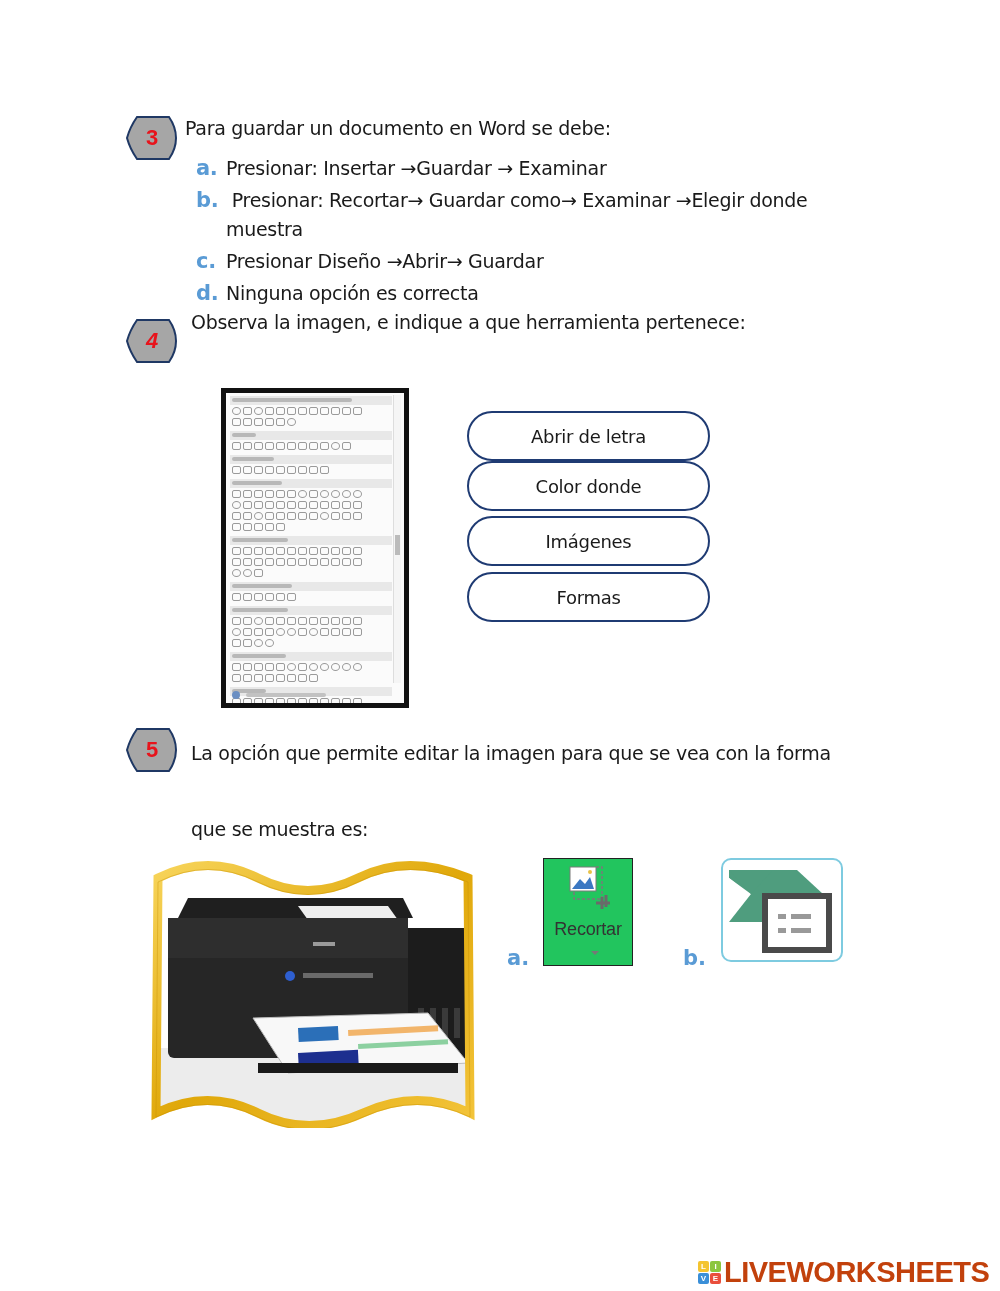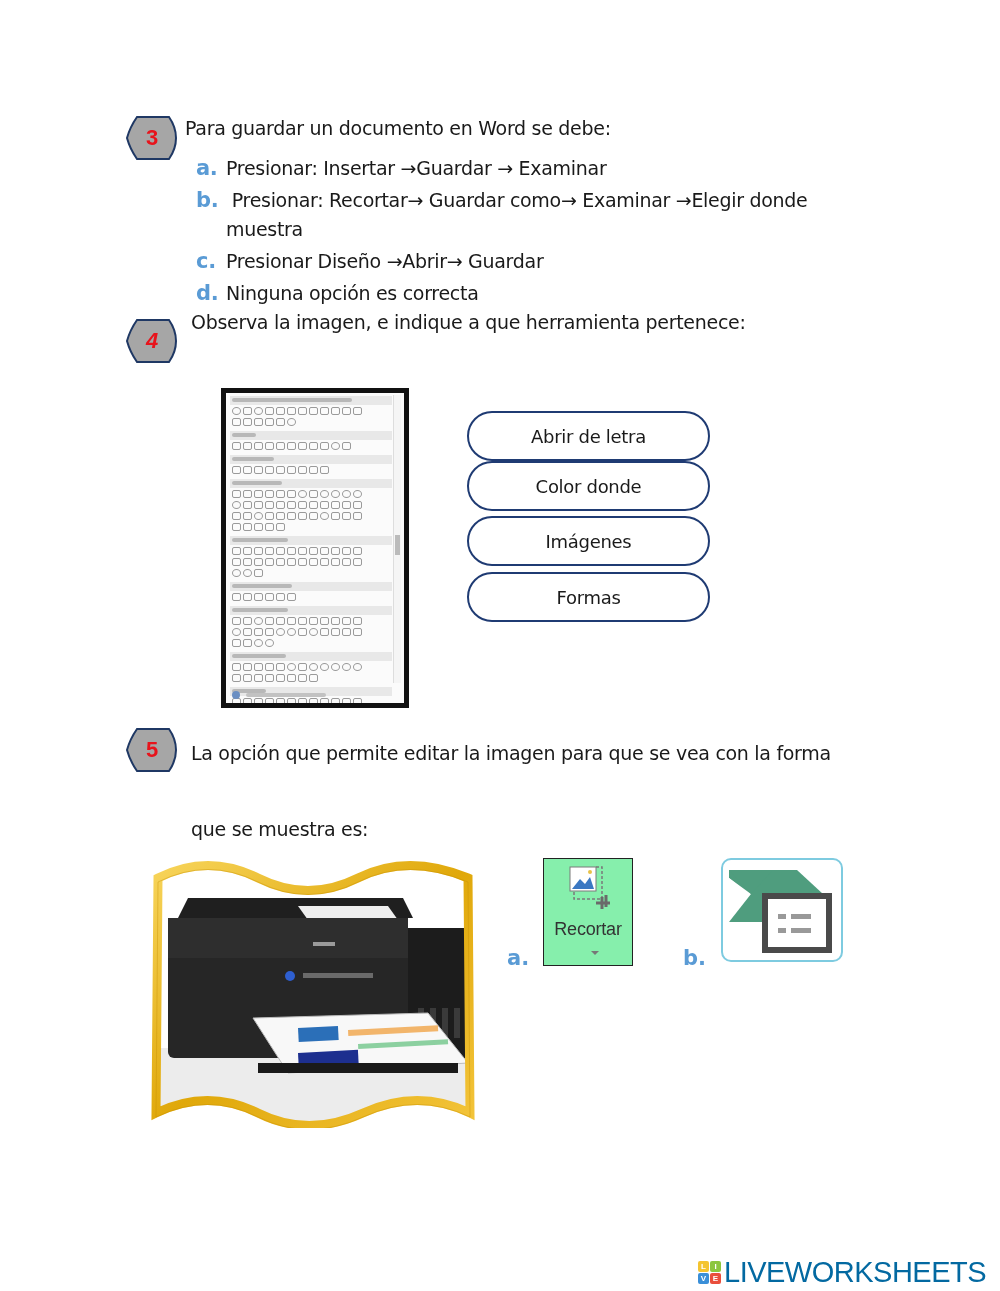--- a/index.html
+++ b/index.html
@@ -30,30 +30,30 @@
     .gal-foot span { height: 4px; width: 80px; background: #c2c2c2; border-radius: 2px; display:block; }
 
     
     .oval { position: absolute; left: 467px; width: 243px; height: 50px; border: 2px solid #1f3b73; border-radius: 25px; background: #fff; display: flex; align-items: center; justify-content: center; font-size: 18px; letter-spacing: -0.3px; color: #1a1a1a; cursor: pointer; }
 
     
     .printer { position: absolute; left: 148px; top: 858px; width: 330px; height: 270px; }
 
     .choice-letter { position: absolute; color: #5a9bd5; font-weight: bold; font-size: 21px; }
 
-    .recortar { position: absolute; left: 543px; top: 858px; width: 90px; height: 108px; border: 1px solid #222; background: #86efac; cursor: pointer; }
+    .recortar { position: absolute; left: 543px; top: 858px; width: 90px; height: 108px; border: 1px solid #222; background: #22c55e; cursor: pointer; }
     .recortar .lbl { position: absolute; left: 0; top: 60px; width: 100%; text-align: center; font-family: "Liberation Sans", sans-serif; font-size: 18px; color: #333; letter-spacing: -0.2px; }
     .recortar .arrow { position: absolute; left: 47px; top: 92px; width: 0; height: 0; border-left: 4px solid transparent; border-right: 4px solid transparent; border-top: 4px solid #777; }
 
     .wrapbtn { position: absolute; left: 721px; top: 858px; width: 122px; height: 104px; border: 2px solid #7ecbe0; border-radius: 10px; background: #fff; cursor: pointer; }
 
     .logo { position: absolute; left: 698px; top: 1256px; display: flex; align-items: center; }
     .logo .cubes { display: grid; grid-template-columns: 11px 11px; grid-template-rows: 11px 11px; gap: 1px; margin-right: 3px; }
     .logo .cubes i { display:block; border-radius: 2px; color:#fff; font-size: 8px; font-style: normal; font-weight: bold; text-align:center; line-height: 11px; font-family: "Liberation Sans", sans-serif; }
-    .logo .word { font-family: "Liberation Sans", sans-serif; font-weight: normal; font-size: 29px; color: #0369a1; letter-spacing: -0.5px; }
+    .logo .word { font-family: "Liberation Sans", sans-serif; font-weight: bold; font-size: 29px; color: #c2410c; letter-spacing: -0.5px; }
   </style>
 </head>
 <body>
 
 <div class="badge" style="left:126px; top:115px;">
   <svg width="52" height="46" viewBox="0 0 52 46">
     <path d="M11 2 L43 2 Q50 12 50 23 Q50 34 43 44 L11 44 Q4 34 1 23 Q4 12 11 2 Z" fill="#a6a6a6" stroke="#1f3864" stroke-width="2"></path>
   </svg>
   <div class="num">3</div>
 </div>

